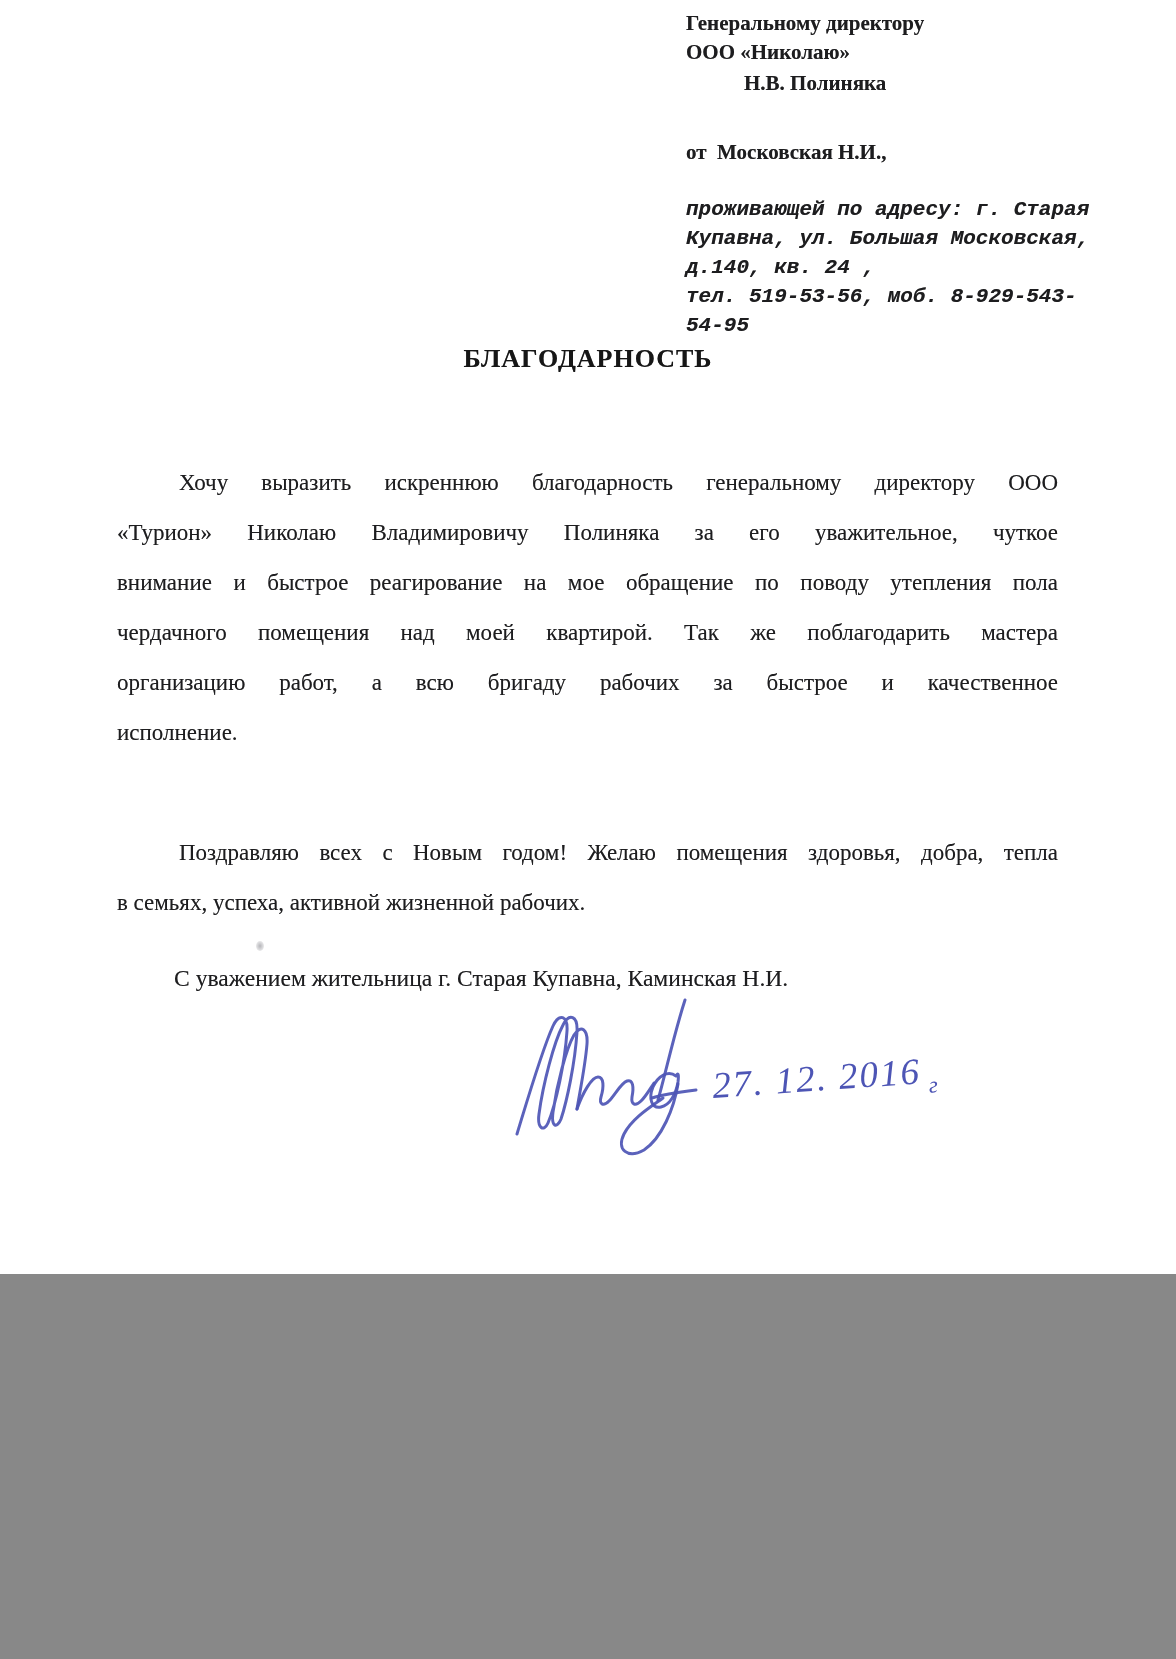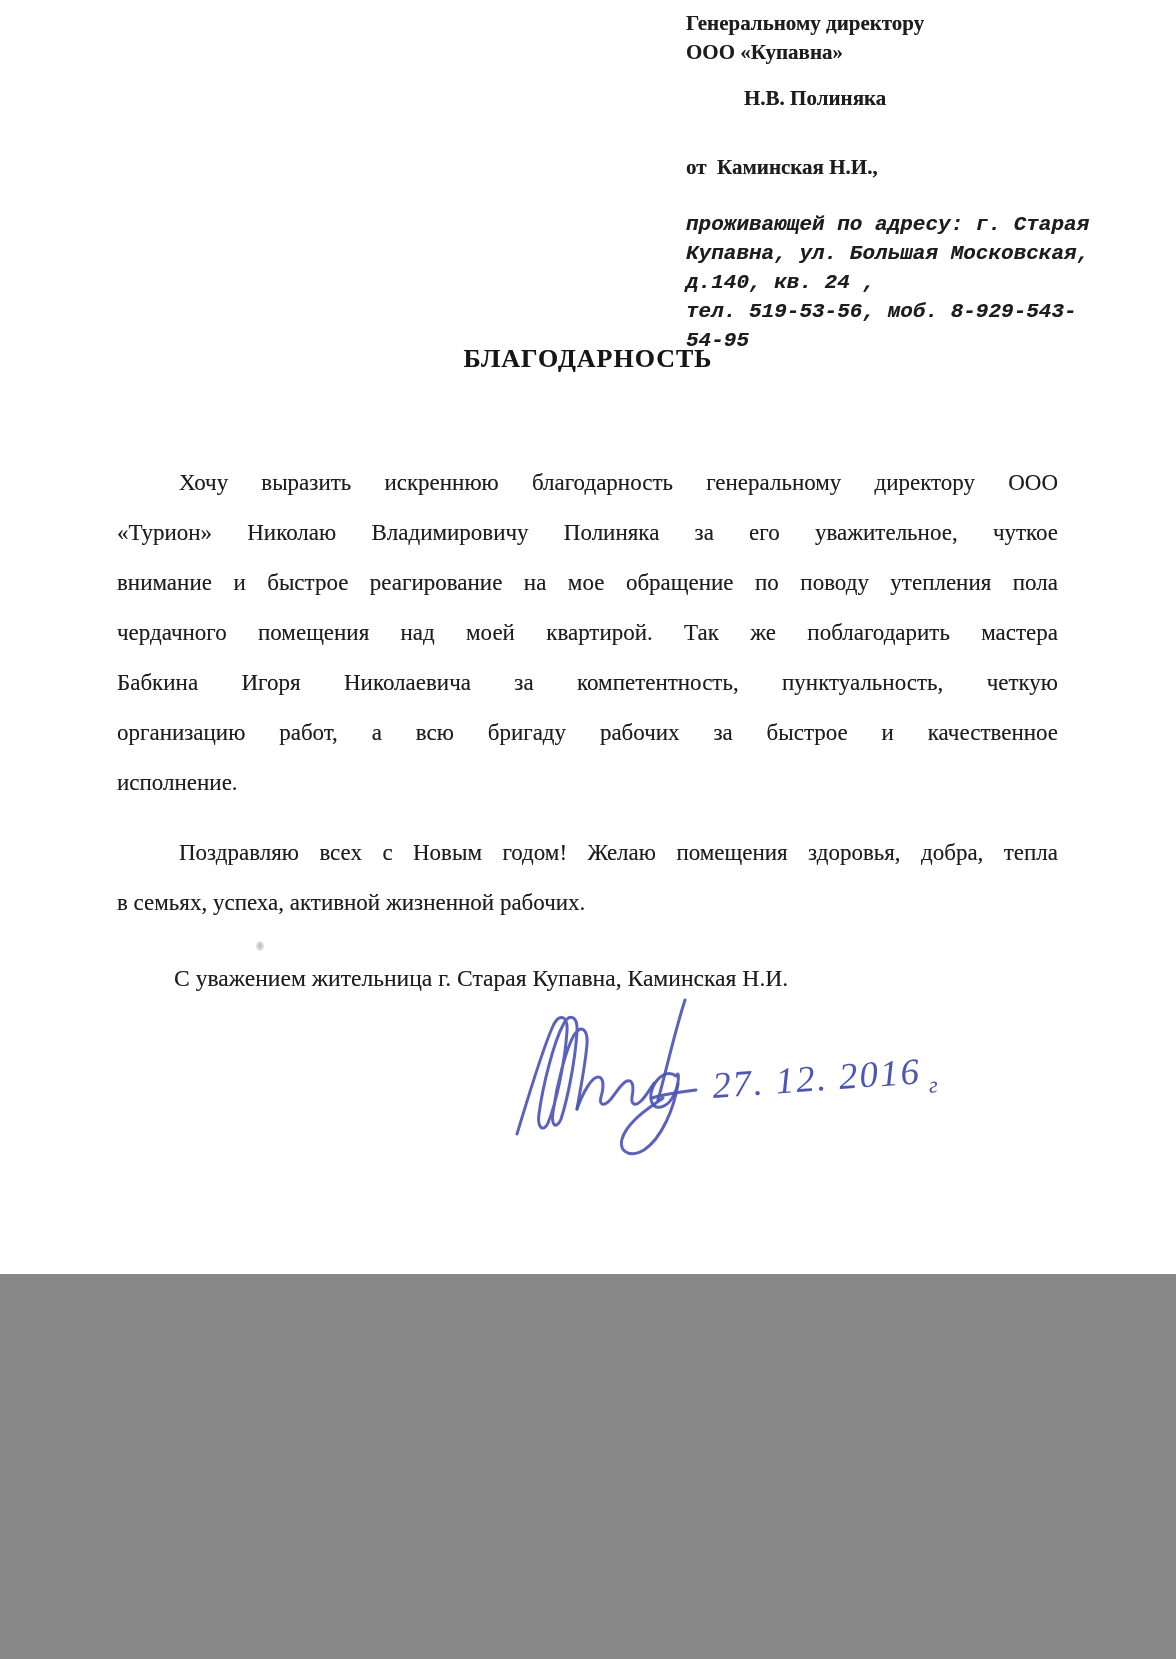--- a/index.html
+++ b/index.html
@@ -11,21 +11,21 @@
     font-family:"Liberation Serif","DejaVu Serif",serif;
     color:var(--text,#1d1d1f);
     overflow:hidden;
   }
   
   .header{
     position:absolute;left:686px;top:9px;width:420px;
     font-size:21px;font-weight:bold;line-height:29px;
     text-shadow:0 0 0.4px rgba(0,0,0,.45);
   }
-  .header .r3{margin-top:17px;padding-left:58px;}
+  .header .r3{margin-top:2px;padding-left:58px;}
   .header .r4{margin-top:40px;white-space:pre;}
   .address{margin-top:28px;font-style:italic;font-family:Liberation Mono, monospace;}
   
   .title{
     position:absolute;left:0;top:344px;width:100%;
     text-align:center;font-size:26px;font-weight:bold;letter-spacing:1px;
     color:#161616;text-shadow:0 0 0.4px rgba(0,0,0,.5);
   }
   
   .para{
@@ -60,39 +60,38 @@
     border-radius:50%;
   }
 </style>
 </head>
 <body>
 
 <div class="page">
 
   <div class="header">
     <div>Генеральному директору</div>
-    <div>ООО «Купавна»</div>
+    <div>ООО «Николаю»</div>
     <div class="r3">Н.В. Полиняка</div>
-    <div class="r4">от  Каминская Н.И.,</div>
+    <div class="r4">от  Московская Н.И.,</div>
     <div class="address">
       <div>проживающей по адресу: г. Старая</div>
       <div>Купавна, ул. Большая Московская,</div>
       <div>д.140, кв. 24 ,</div>
       <div>тел. 519-53-56, моб. 8-929-543-54-95</div>
     </div>
   </div>
 
   <div class="title">БЛАГОДАРНОСТЬ</div>
 
   <div class="para p1">
     <div class="jline indent">Хочу выразить искреннюю благодарность генеральному директору ООО</div>
     <div class="jline">«Турион» Николаю Владимировичу Полиняка за его уважительное, чуткое</div>
     <div class="jline">внимание и быстрое реагирование на мое обращение по поводу утепления пола</div>
     <div class="jline">чердачного помещения над моей квартирой.  Так же поблагодарить мастера</div>
-    <div class="jline">Бабкина Игоря Николаевича за компетентность, пунктуальность, четкую</div>
     <div class="jline">организацию работ, а всю бригаду рабочих за быстрое и качественное</div>
     <div class="jline last">исполнение.</div>
   </div>
 
   <div class="para p2">
     <div class="jline indent">Поздравляю всех с Новым годом! Желаю помещения здоровья, добра, тепла</div>
     <div class="jline last">в семьях, успеха, активной жизненной рабочих.</div>
   </div>
 
   <div class="closing">С уважением жительница г. Старая Купавна, Каминская Н.И.</div>

